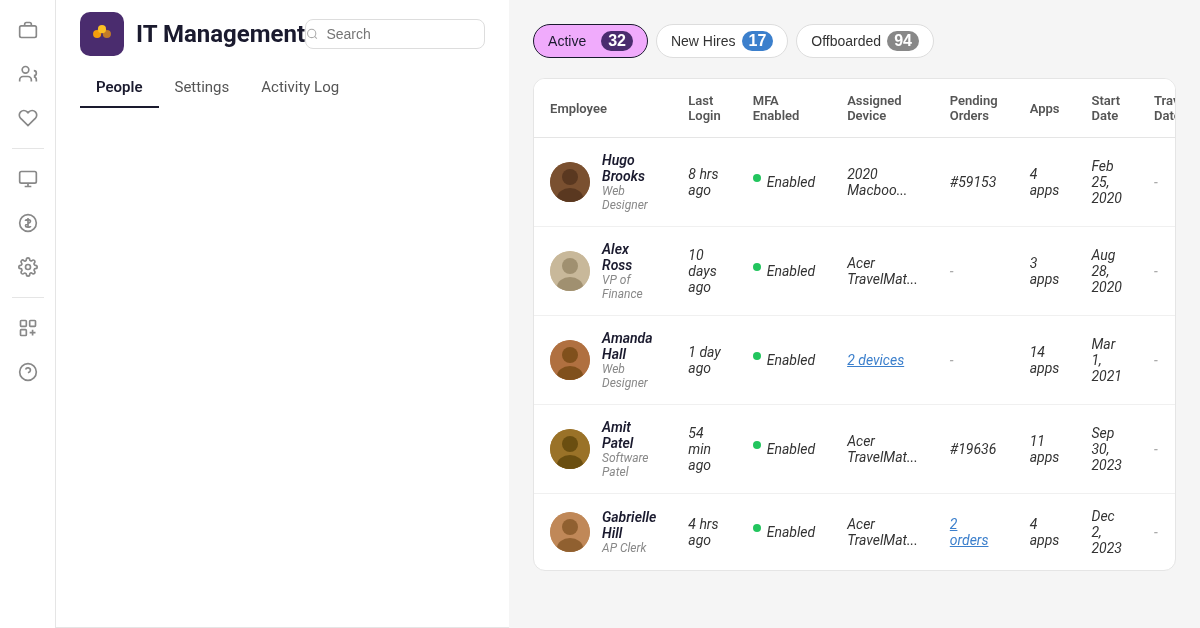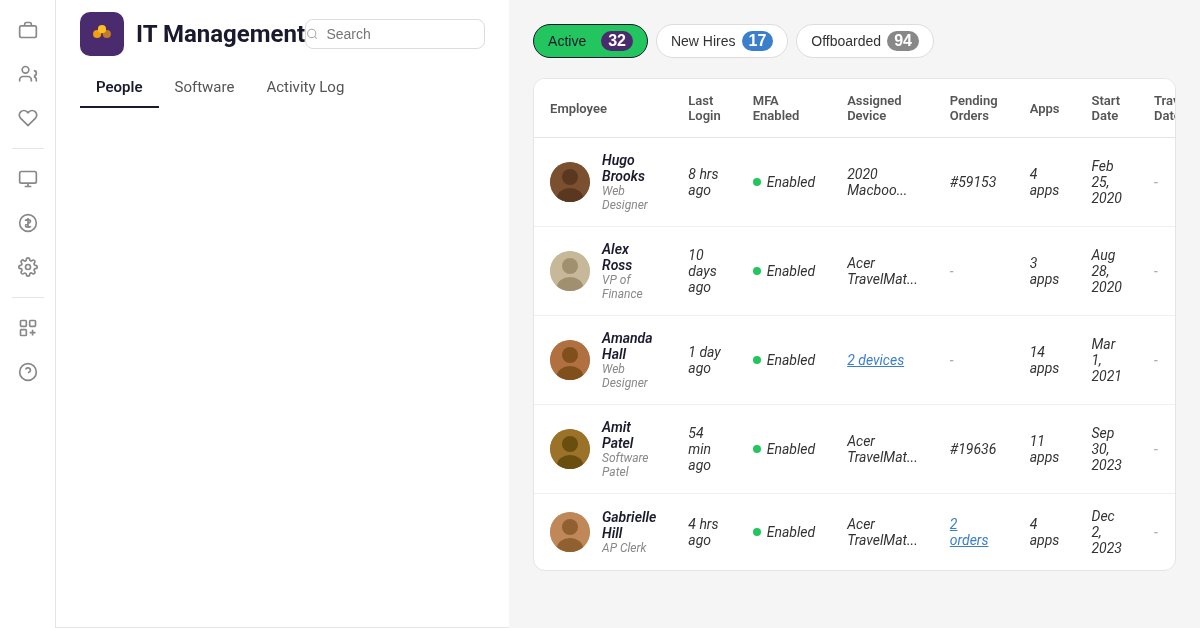--- a/index.html
+++ b/index.html
@@ -134,21 +134,21 @@
       padding: 6px 14px;
       border-radius: 20px;
       font-size: 14px;
       cursor: pointer;
       border: 1px solid #ddd;
       background: #fff;
       color: #333;
     }
     .filter-tab.active {
       border: 1.5px solid #1a1a2e;
-      background: #22c55e;
+      background: #f0abfc;
       color: #1a1a2e;
       font-weight: 500;
       gap: 15px;
     }
     .filter-badge {
       background: #4a2c6e;
       color: #fff;
       border-radius: 10px;
       font-size: 16px;
       padding: 1px 7px;
@@ -214,21 +214,21 @@
       font-weight: 600;
       color: #1a1a2e;
       font-size: 14px;
     }
     .employee-role {
       font-size: 12px;
       color: #888;
     }
     .mfa-enabled {
       display: flex;
-      align-items: center;
+      align-items: flex-start;
       gap: 6px;
       color: #333;
     }
     .dot {
       width: 8px;
       height: 8px;
       border-radius: 50%;
       background: #22c55e;
       display: inline-block;
     }
@@ -314,21 +314,21 @@
       <div class="search-bar">
         <svg width="14" height="14" viewBox="0 0 24 24" fill="none" stroke="#aaa" stroke-width="2">
           <circle cx="11" cy="11" r="8"></circle>
             <path d="m21 21-4.35-4.35"></path>
         </svg>
         <input type="text" placeholder="Search" style="">
       </div>
     </div>
     <div class="nav-tabs">
       <a class="nav-tab active">People</a>
-      <a class="nav-tab">Software</a>
+      <a class="nav-tab">Settings</a>
       <a class="nav-tab">Activity Log</a>
     </div>
   </div>
 
   <div class="content">
 
     <div class="filter-tabs">
       <button class="filter-tab active">
         <span>Active</span>
         <span class="filter-badge">32</span>

